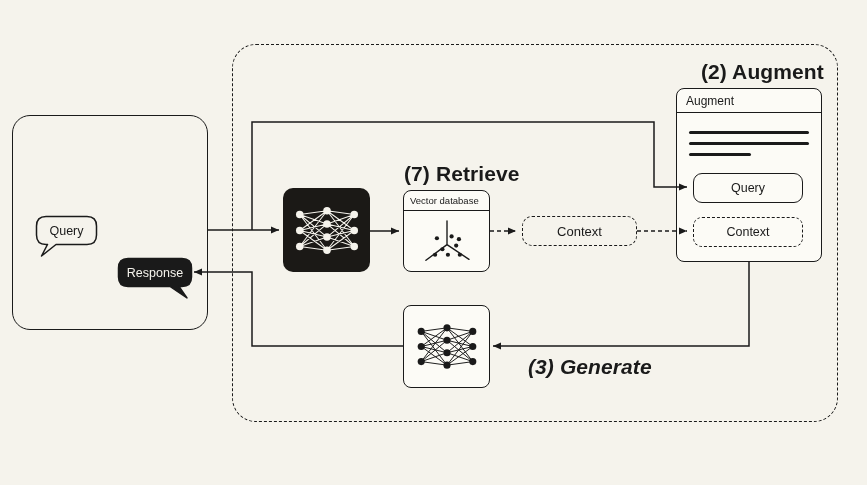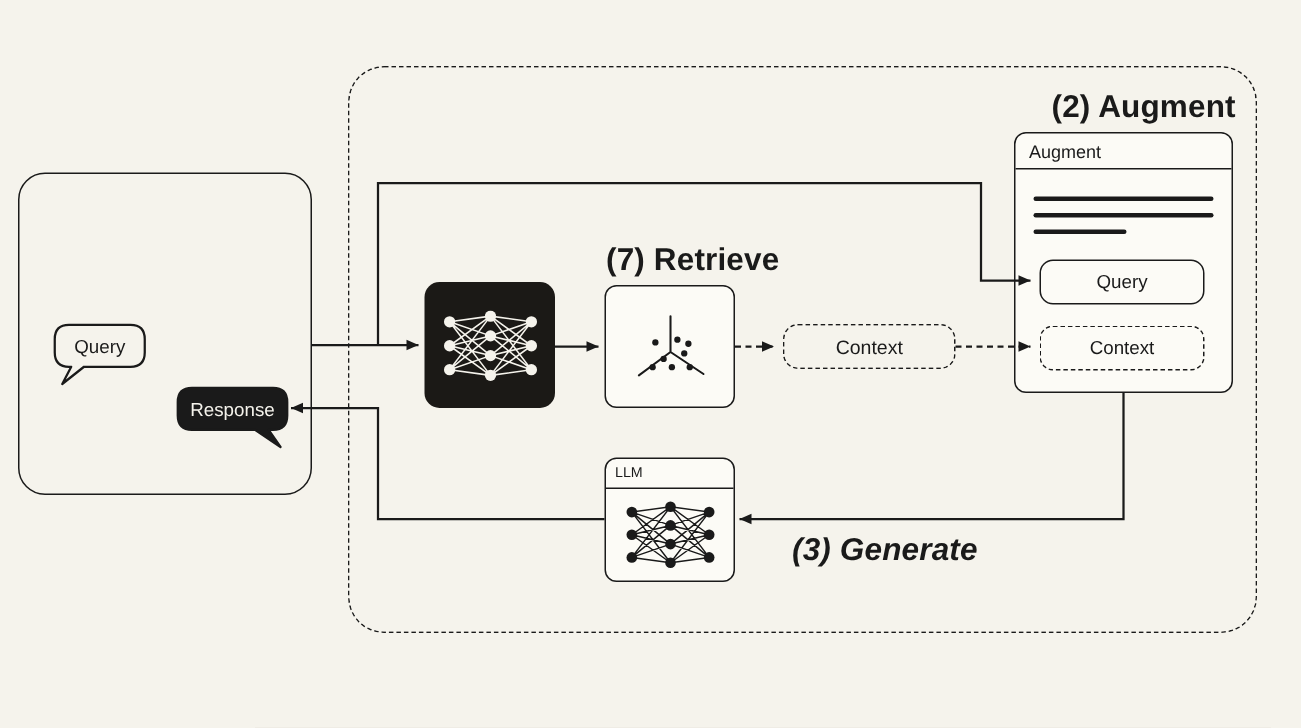--- a/index.html
+++ b/index.html
@@ -96,20 +96,21 @@
             <circle cx="36" cy="46" r="4"></circle>
           <circle cx="65" cy="8" r="4"></circle>
             <circle cx="65" cy="25" r="4"></circle>
             <circle cx="65" cy="42" r="4"></circle>
         </g>
       </svg>
     </div>
   </div>
 
   <div class="box vector-db-box">
+    <div class="box-title">Vector database</div>
     <div class="icon-area">
       <svg class="nn-dark" width="66" height="48" viewBox="0 0 72 52">
         <path d="M36 30 L36 4 M36 30 L13 47 M36 30 L60 46" stroke="currentColor" stroke-width="1.5" stroke-linecap="round" fill="none"></path>
         <g fill="currentColor">
           <circle cx="25" cy="23" r="2.3"></circle>
             <circle cx="31" cy="35" r="2.3"></circle>
           <circle cx="41" cy="21" r="2.3"></circle>
             <circle cx="46" cy="31" r="2.3"></circle>
           <circle cx="37" cy="41" r="2.3"></circle>
             <circle cx="23" cy="41" r="2.3"></circle>
@@ -131,21 +132,20 @@
     <div class="prompt-line l3"></div>
     <div class="p-sub p-query">
       <span>Query</span>
     </div>
     <div class="p-sub p-context">
       <span>Context</span>
     </div>
   </div>
 
   <div class="box llm-box">
-    <div class="box-title">LLM</div>
     <div class="icon-area">
       <svg class="nn-dark" width="64" height="45" viewBox="0 0 72 50">
         <path d="M7 8L36 4M7 8L36 18M7 8L36 32M7 8L36 46M7 25L36 4M7 25L36 18M7 25L36 32M7 25L36 46M7 42L36 4M7 42L36 18M7 42L36 32M7 42L36 46M36 4L65 8M36 4L65 25M36 4L65 42M36 18L65 8M36 18L65 25M36 18L65 42M36 32L65 8M36 32L65 25M36 32L65 42M36 46L65 8M36 46L65 25M36 46L65 42" stroke="currentColor" stroke-width="1.1" fill="none"></path>
         <g fill="currentColor">
           <circle cx="7" cy="8" r="4"></circle>
             <circle cx="7" cy="25" r="4"></circle>
             <circle cx="7" cy="42" r="4"></circle>
           <circle cx="36" cy="4" r="4"></circle>
             <circle cx="36" cy="18" r="4"></circle>
             <circle cx="36" cy="32" r="4"></circle>

